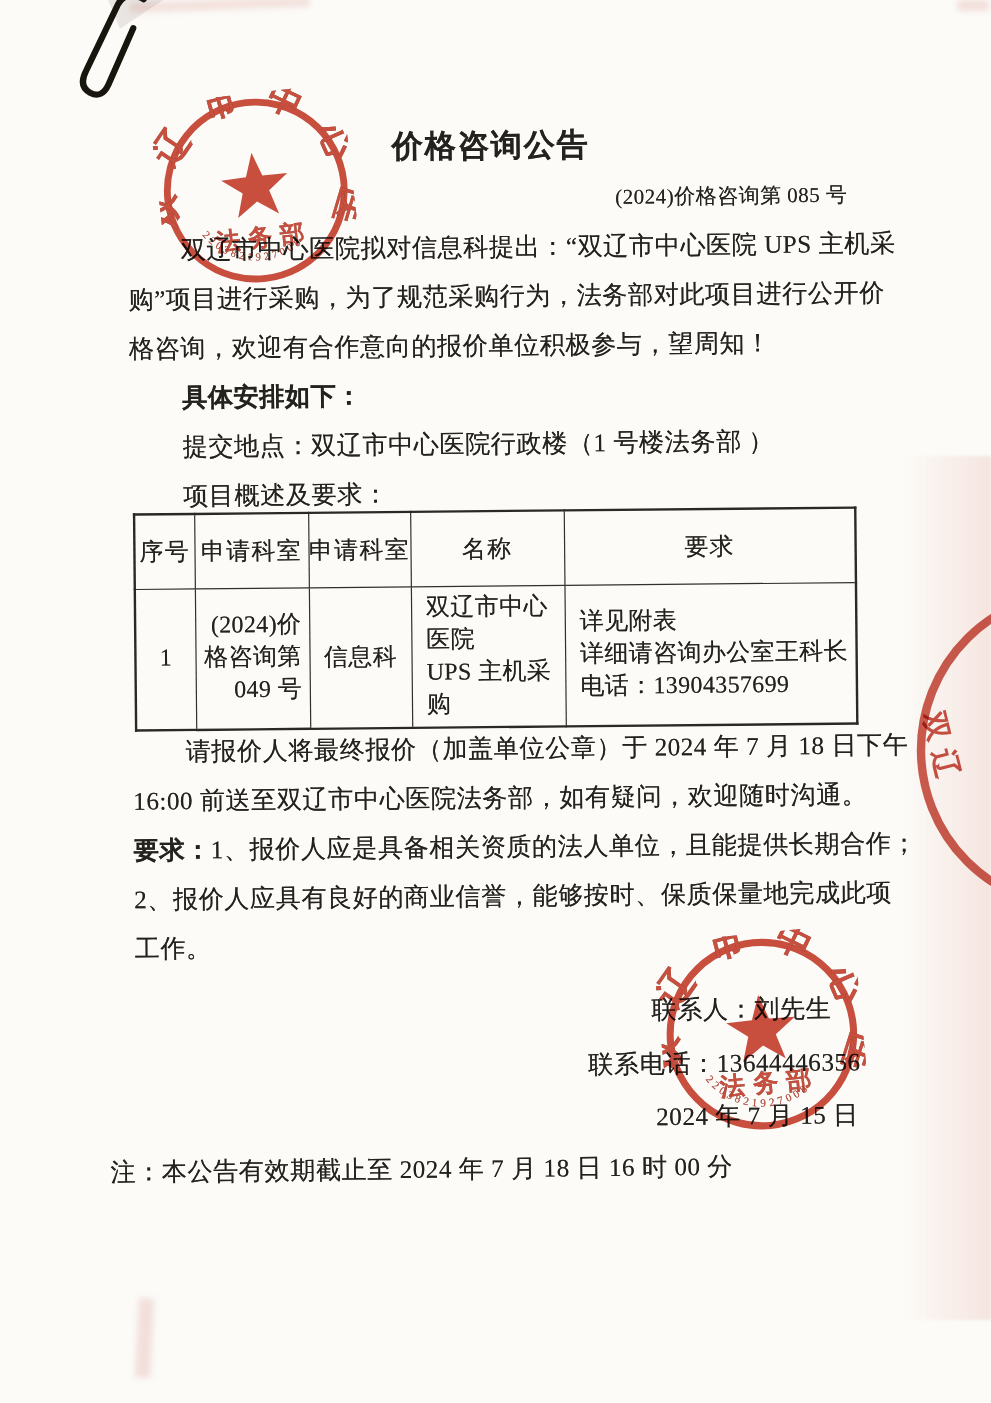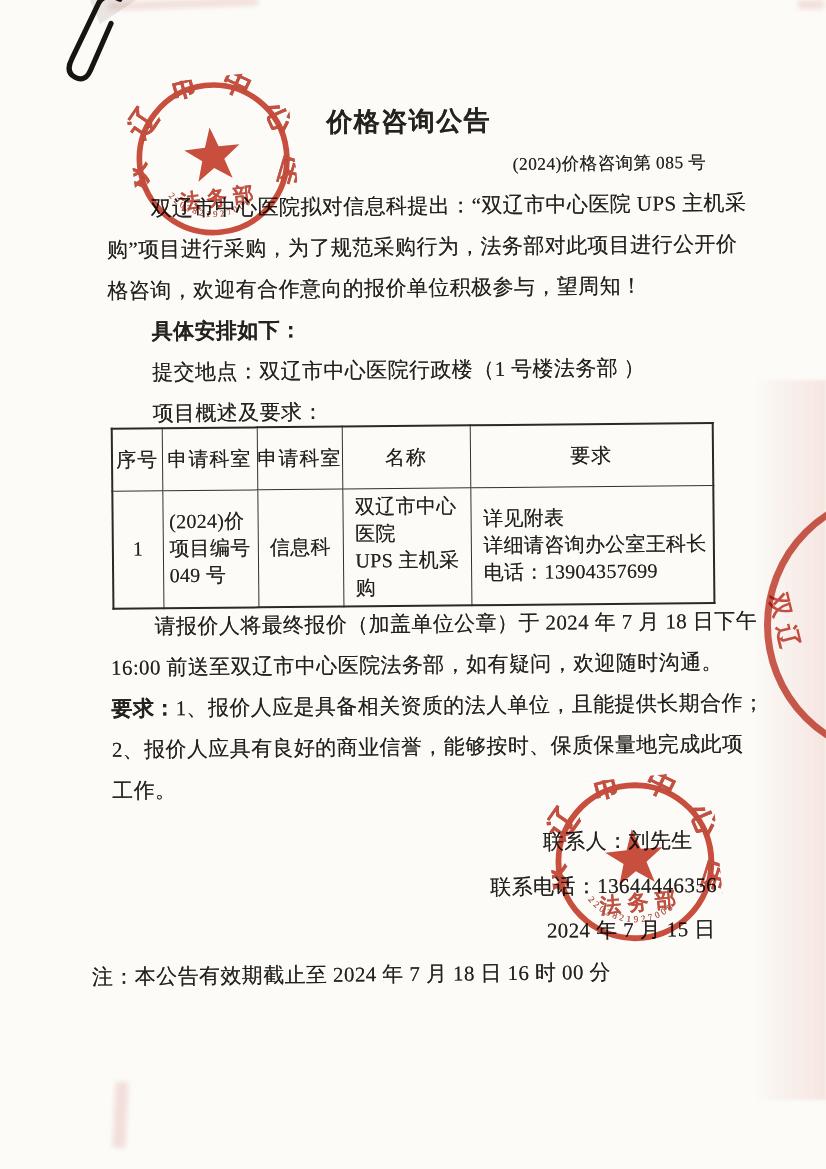--- a/index.html
+++ b/index.html
@@ -38,21 +38,21 @@
   .doc-table { position:absolute; left:112px; top:425px; border-collapse:collapse;
     table-layout:fixed; width:601px; font-size:20px; letter-spacing:.3px; }
   .doc-table th, .doc-table td { border:1.6px solid #33302c; padding:0;
     vertical-align:middle; font-weight:normal; }
   .doc-table { border:2.5px solid #2c2925; }
   .doc-table thead tr { height:62px; }
   .doc-table tbody tr { height:106px; }
   .c-center { text-align:center; }
   .th-cell { text-align:center; font-weight:bold; letter-spacing:1px; }
   .cell-lines { padding:4px 6px 4px 12px; line-height:27px; text-align:left; }
-  .cell-lines.centered { text-align:left; padding-left:6px; }
+  .cell-lines.centered { text-align:right; padding-left:6px; }
   
   .contact-line { position:absolute; white-space:nowrap; }
   .contact-person { top:829px; right:136px; }
   .contact-phone { top:874px; right:112px; }
   .contact-date { top:918px; right:114px; }
   .note-line { position:absolute; left:88px; top:960px; white-space:nowrap; }
   
   .stamp { position:absolute; mix-blend-mode:multiply; opacity:.9; }
   .stamp-top { left:136px; top:76px; width:162px; height:162px; transform:rotate(-6deg); }
   .stamp-bottom { left:548px; top:780px; width:168px; height:168px; transform:rotate(-5deg); }
@@ -111,21 +111,21 @@
           <th class="th-cell">名称</th>
           <th class="th-cell">要求</th>
         </tr>
       </thead>
       <tbody>
         <tr>
           <td class="c-center">1</td>
           <td>
             <div class="cell-lines centered">
               <div>(2024)价</div>
-              <div>项目编号</div>
+              <div>格咨询第</div>
               <div>049 号</div>
             </div>
           </td>
           <td class="c-center">信息科</td>
           <td>
             <div class="cell-lines">
               <div>双辽市中心医院</div>
               <div>UPS 主机采购</div>
             </div>
           </td>

